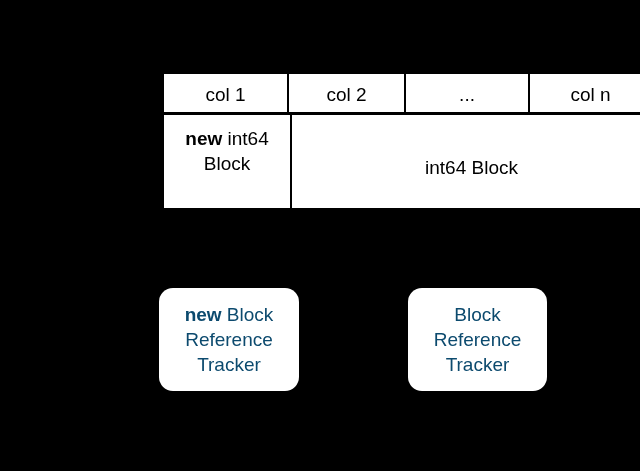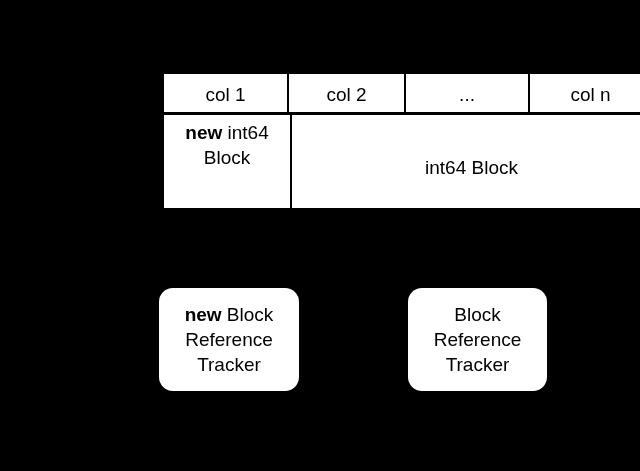--- a/index.html
+++ b/index.html
@@ -64,21 +64,21 @@
     height: 93px;
     display: flex;
     box-sizing: border-box;
   }
   .body-cell {
     box-sizing: border-box;
     font-size: 19px;
     color: #000000;
     text-align: center;
     line-height: 25px;
-    padding-top: 5px;
+    padding-top: 11px;
     height: 93px;
   }
   .bc-new {
     width: 128px;
     border-right: 2px solid #000000;
   }
   .bc-rest {
     width: 359px;
     padding-top: 40px;
   }
@@ -96,21 +96,21 @@
     box-sizing: border-box;
     display: flex;
     align-items: center;
     justify-content: center;
   }
   #tracker-left  { left: 137px; width: 140px; }
   #tracker-right { left: 386px; width: 139px; }
   .tracker-text {
     font-size: 19px;
     line-height: 25px;
-    color: #000000;
+    color: #0c4a6e;
     text-align: center;
   }
 </style>
 </head>
 <body>
 
 <div id="canvas">
 
   <div id="block-table">
 

